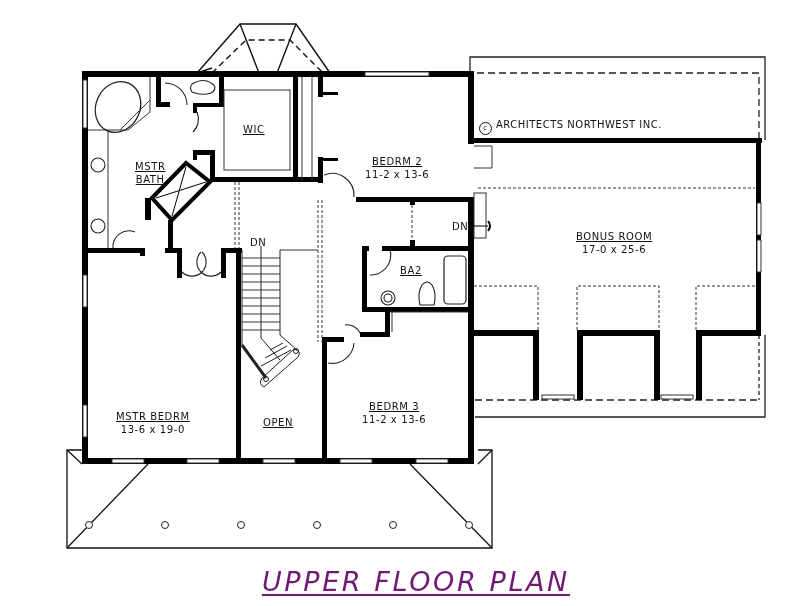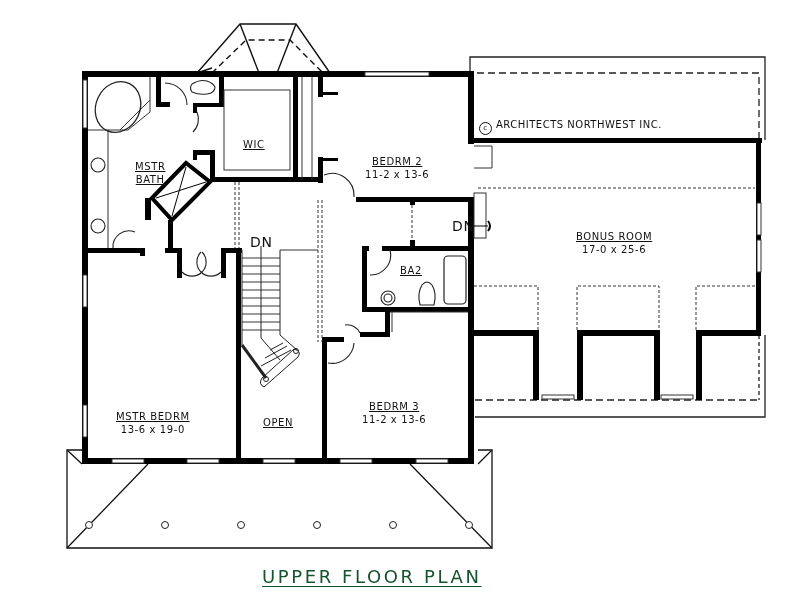--- a/index.html
+++ b/index.html
@@ -1,22 +1,22 @@
 <!DOCTYPE html>
 <html><head>
 <meta charset="utf-8">
 <style>
   html, body { margin:0; padding:0; background:#ffffff; }
   body { width:800px; height:606px; overflow:hidden; position:relative; font-family:"DejaVu Sans", sans-serif; }
   #plan { position:absolute; left:0; top:0; width:800px; height:606px; }
   .lbl { position:absolute; color:#111; font-family:"DejaVu Sans", sans-serif; font-size:10px; letter-spacing:0.6px; text-align:center; white-space:nowrap; line-height:13px; }
   .lbl .name { text-decoration:underline; text-underline-offset:1px; display:block; }
   .lbl .dim { display:block; }
-  .small { font-size:14px; }
-  .title { position:absolute; left:262px; top:566px; font-size:18px; letter-spacing:2.6px; text-decoration:underline; text-underline-offset:3px; color:#14532d; font-family:"DejaVu Sans", sans-serif; font-weight:normal; }
+  .small { font-size:10px; }
+  .title { position:absolute; left:262px; top:566px; font-size:27px; letter-spacing:2.6px; text-decoration:underline; text-underline-offset:3px; color:#701a75; font-family:"DejaVu Sans", sans-serif; font-weight:normal;font-style:italic; }
   .copyright { position:absolute; left:479px; top:119px; font-size:10px; letter-spacing:0.5px; color:#111; white-space:nowrap; }
   .copyright .c { display:inline-block; width:11px; height:11px; border:1.3px solid #111; border-radius:50%; font-size:7px; line-height:11px; text-align:center; margin-right:4px; vertical-align:-2px; }
 </style>
 </head>
 <body>
 
 <svg id="plan" viewBox="0 0 800 606" xmlns="http://www.w3.org/2000/svg">
 
   <g fill="none" stroke="#111" stroke-width="1.4">
     <polyline points="197,73 240,24 296,24 330,73"></polyline>
@@ -240,21 +240,21 @@
     <circle cx="317" cy="525" r="3.5"></circle>
     <circle cx="393" cy="525" r="3.5"></circle>
     <circle cx="469" cy="525" r="3.5"></circle>
   </g>
 </svg>
 
 <div class="lbl" style="left:135px; top:160px;">
   <span class="name">MSTR</span>
   <span class="name">BATH</span>
 </div>
-<div class="lbl" style="left:243px; top:138px;">
+<div class="lbl" style="left:243px; top:123px;">
   <span class="name">WIC</span>
 </div>
 <div class="lbl" style="left:365px; top:123px;margin-top:32px;">
   <span class="name">BEDRM 2</span>
   <span class="dim">11-2 x 13-6</span>
 </div>
 <div class="lbl" style="left:576px; top:230px;">
   <span class="name">BONUS ROOM</span>
   <span class="dim">17-0 x 25-6</span>
 </div>

